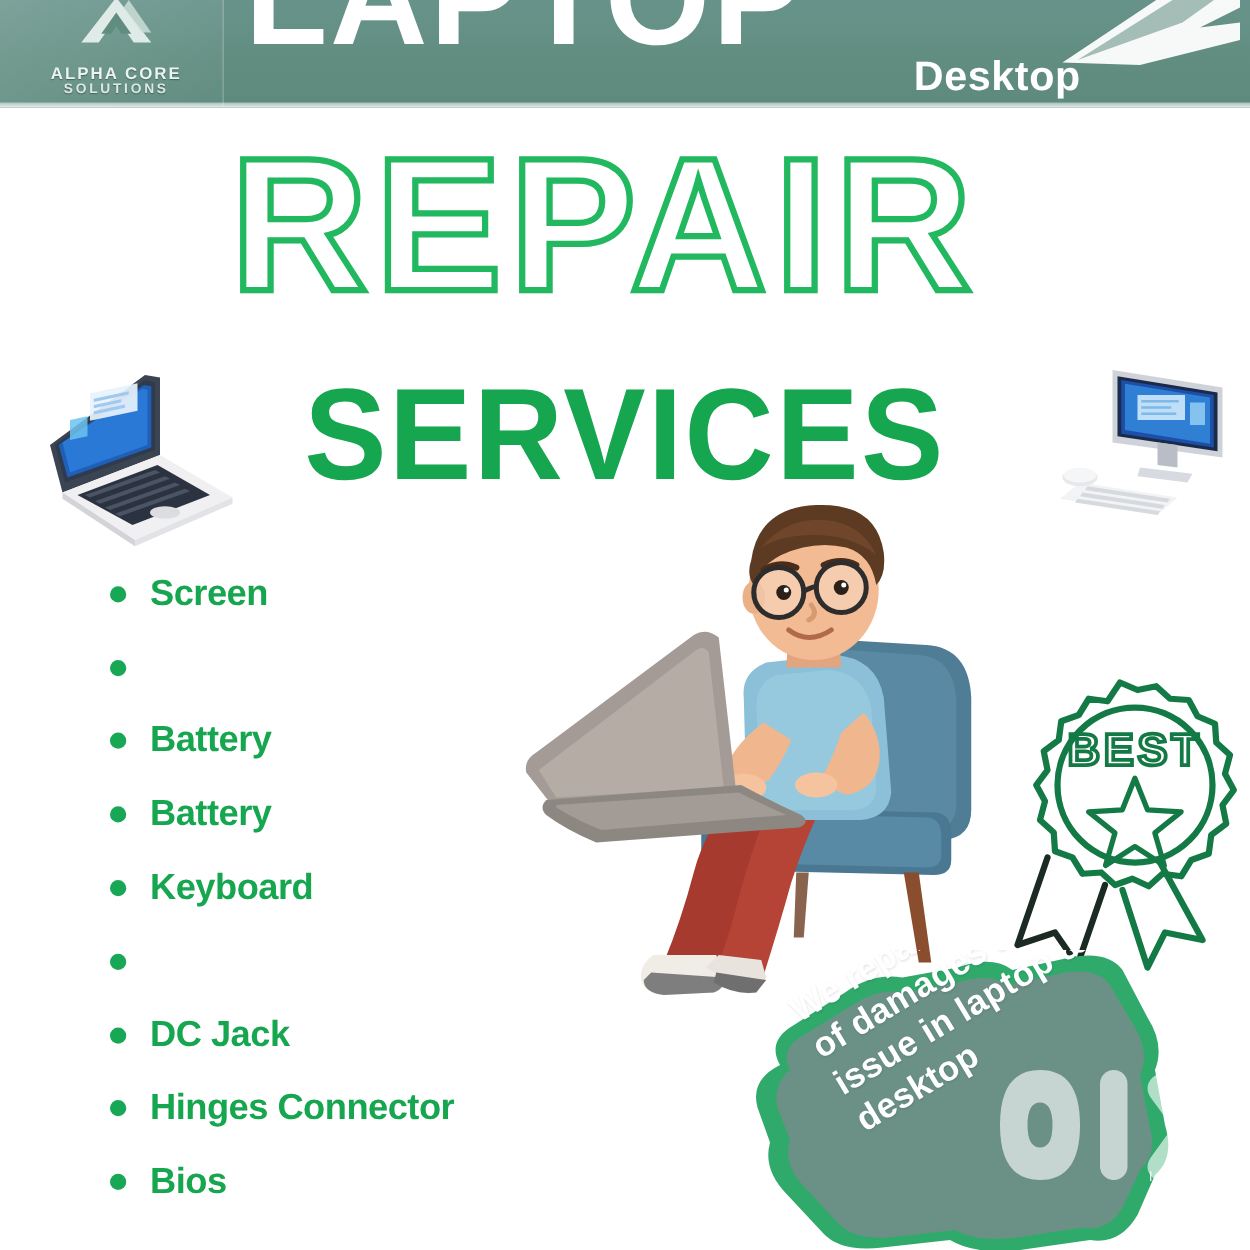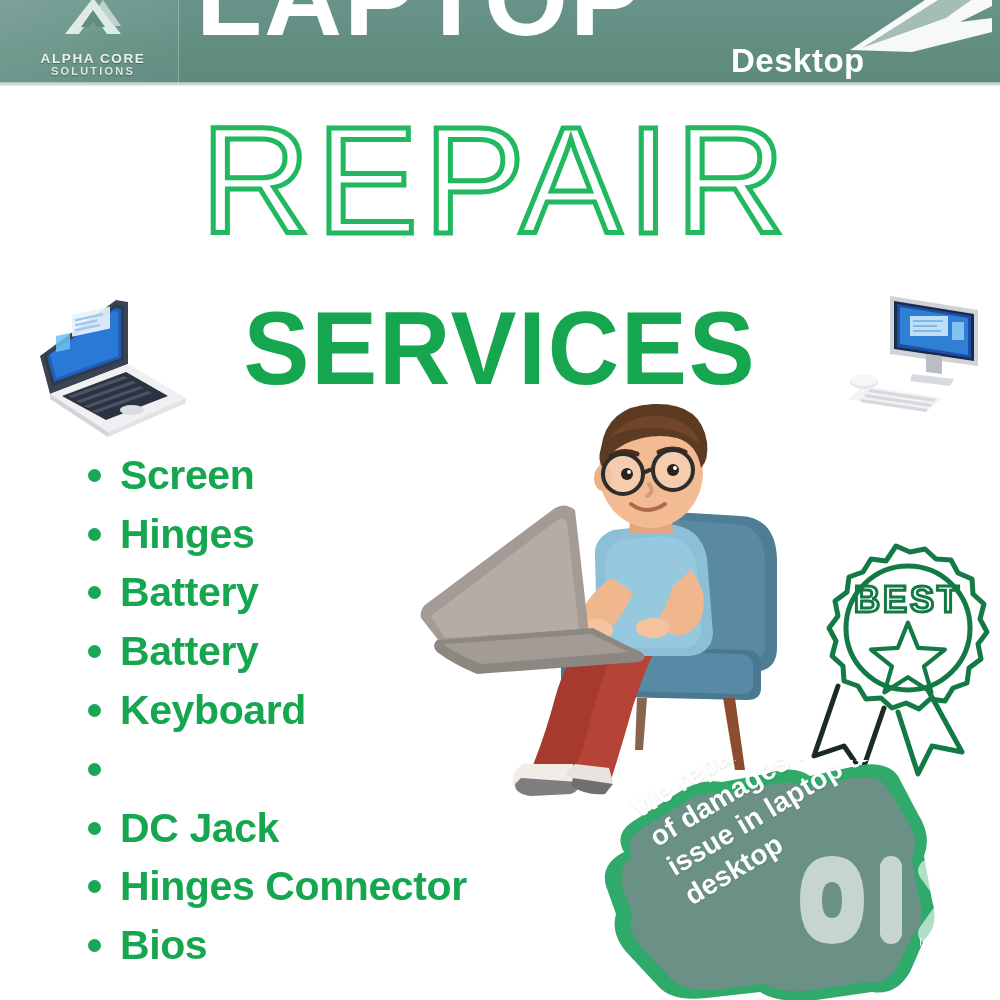--- a/index.html
+++ b/index.html
@@ -95,25 +95,25 @@
   }
   .banner-swoosh {
     position: absolute;
     right: 8px; top: -8px;
     width: 150px; height: 60px;
   }
 
   
   .repair {
     position: absolute;
-    left: 12px; top: 104px;
+    left: 0; top: 104px;
     width: 968px;
     text-align: center;
     font-size: 152px;
-    font-weight: normal;
+    font-weight: bold;
     letter-spacing: 6px;
     line-height: 1;
     color: transparent;
     -webkit-text-stroke: 5px #22b85f;
     white-space: nowrap;
   }
 
   
   .services {
     position: absolute;
@@ -144,21 +144,21 @@
     white-space: nowrap;
   }
   .svc-dot {
     width: 13px; height: 13px;
     border-radius: 50%;
     background: #18a755;
     flex: 0 0 auto;
     margin-right: 19px;
   }
   .svc-label {
-    font-size: 41px;
+    font-size: 29px;
     font-weight: bold;
     color: #17a650;
     letter-spacing: -0.4px;
     line-height: 1;
   }
 
   
   .illus-laptop {
     position: absolute;
     left: 28px; top: 286px;
@@ -422,21 +422,20 @@
   </svg>
   <div class="olx-india">INDIA</div>
 
   <ul class="svc-list">
     <li class="svc-item">
       <span class="svc-dot"></span>
       <span class="svc-label">Screen</span>
     </li>
     <li class="svc-item">
       <span class="svc-dot"></span>
-      <span class="svc-label">Hinges</span>
     </li>
     <li class="svc-item">
       <span class="svc-dot"></span>
       <span class="svc-label">Battery</span>
     </li>
     <li class="svc-item">
       <span class="svc-dot"></span>
       <span class="svc-label">Battery</span>
     </li>
     <li class="svc-item">

